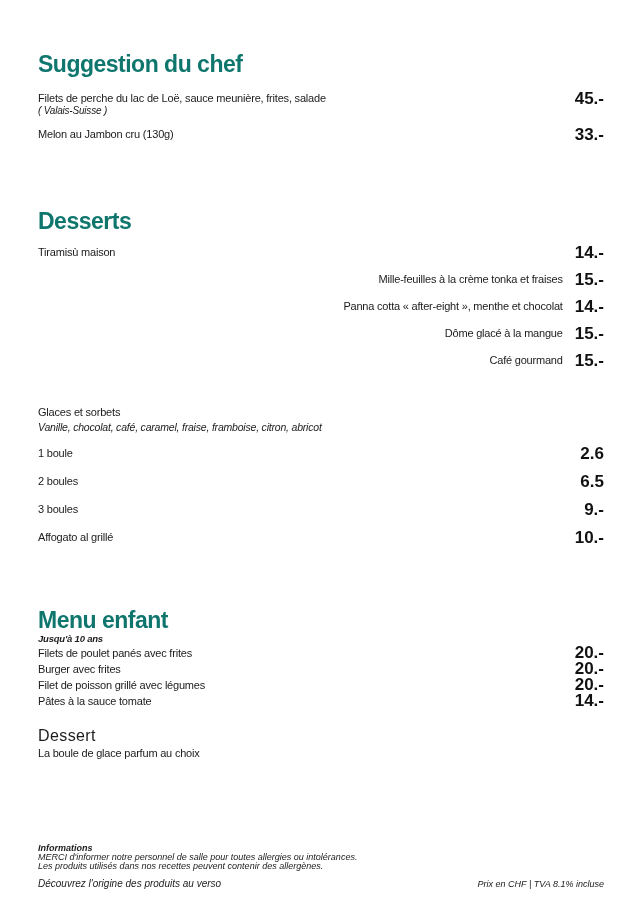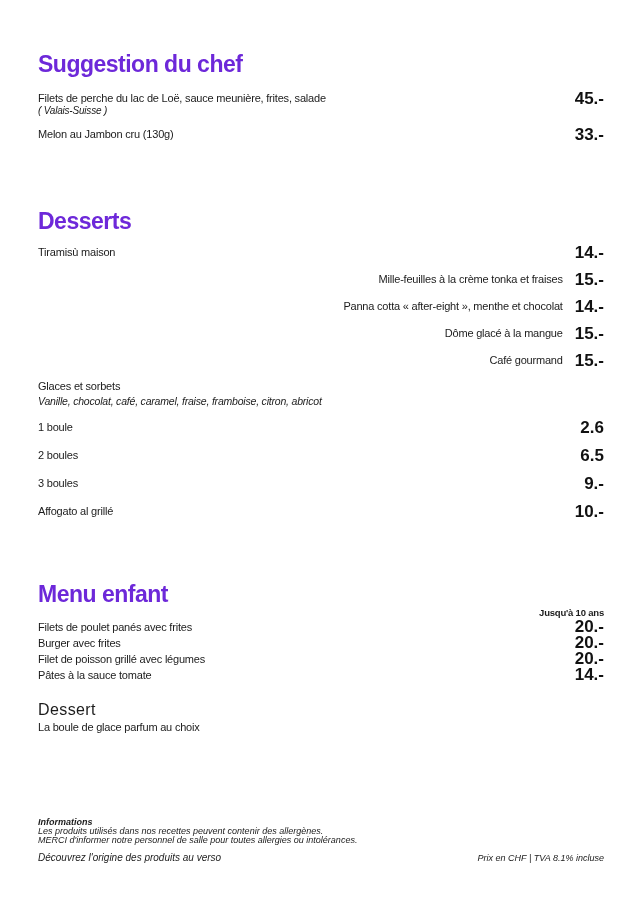--- a/index.html
+++ b/index.html
@@ -21,21 +21,21 @@
     padding: 50px 36px 0 38px;
     background: #ffffff;
     overflow: hidden;
   }
   .section-title {
     font-size: 23px;
     line-height: 28px;
     font-weight: 700;
     letter-spacing: -0.5px;
     margin: 0;
-    color: #6d28d9;
+    color: #0f766e;
   }
   .row {
     display: flex;
     justify-content: space-between;
     align-items: flex-start;
   }
   .name-block { flex: 1 1 auto; }
   .item-name {
     font-size: 11px;
     line-height: 13px;
@@ -56,42 +56,42 @@
     padding-left: 12px;
   }
   
   .sug-row-1 { margin-top: 14px; }
   .sug-row-2 { margin-top: 11px; }
   
   .desserts-title { margin-top: 66px; }
   .des-row-first { margin-top: 11px; }
   .des-row { margin-top: 14px; text-align: right; }
   .glaces-heading {
-    margin-top: 13px;
+    margin-top: 39px;
     font-size: 11px;
     line-height: 13px;
     letter-spacing: -0.2px;
   }
   .glaces-flavors {
     margin-top: 2px;
     font-size: 10.5px;
     line-height: 12px;
     font-style: italic;
     letter-spacing: -0.2px;
   }
   .boule-row-first { margin-top: 14px; }
   .boule-row { margin-top: 15px; }
   
   .enfant-title { margin-top: 63px; line-height: 26px; }
   .enfant-subtitle {
     font-size: 9.5px;
     line-height: 12px;
     font-weight: 700;
-    letter-spacing: -0.2px;
-    text-align: right;
+    font-style: italic;
+    letter-spacing: -0.2px;
   }
   .enf-row { min-height: 16px; }
   .enf-row .item-name { line-height: 16px; }
   .enf-row .price { line-height: 16px; }
   .pasta-note {
     font-size: 11px;
     line-height: 14px;
     font-style: italic;
     letter-spacing: -0.2px;
   }
@@ -253,21 +253,21 @@
       <div class="price">14.-</div>
     </div>
 
 
     <div class="dessert-heading">Dessert</div>
     <div class="dessert-item">La boule de glace parfum au choix</div>
   </section>
 
   <footer class="footer">
     <div class="footer-info-title">Informations</div>
+    <div class="footer-info-line">MERCI d'informer notre personnel de salle pour toutes allergies ou intolérances.</div>
     <div class="footer-info-line">Les produits utilisés dans nos recettes peuvent contenir des allergènes.</div>
-    <div class="footer-info-line">MERCI d'informer notre personnel de salle pour toutes allergies ou intolérances.</div>
     <div class="footer-bottom">
       <div class="footer-origin">Découvrez l'origine des produits au verso</div>
       <div class="footer-price-note">Prix en CHF | TVA 8.1% incluse</div>
     </div>
   </footer>
 
 </div>
 
 </body></html>

